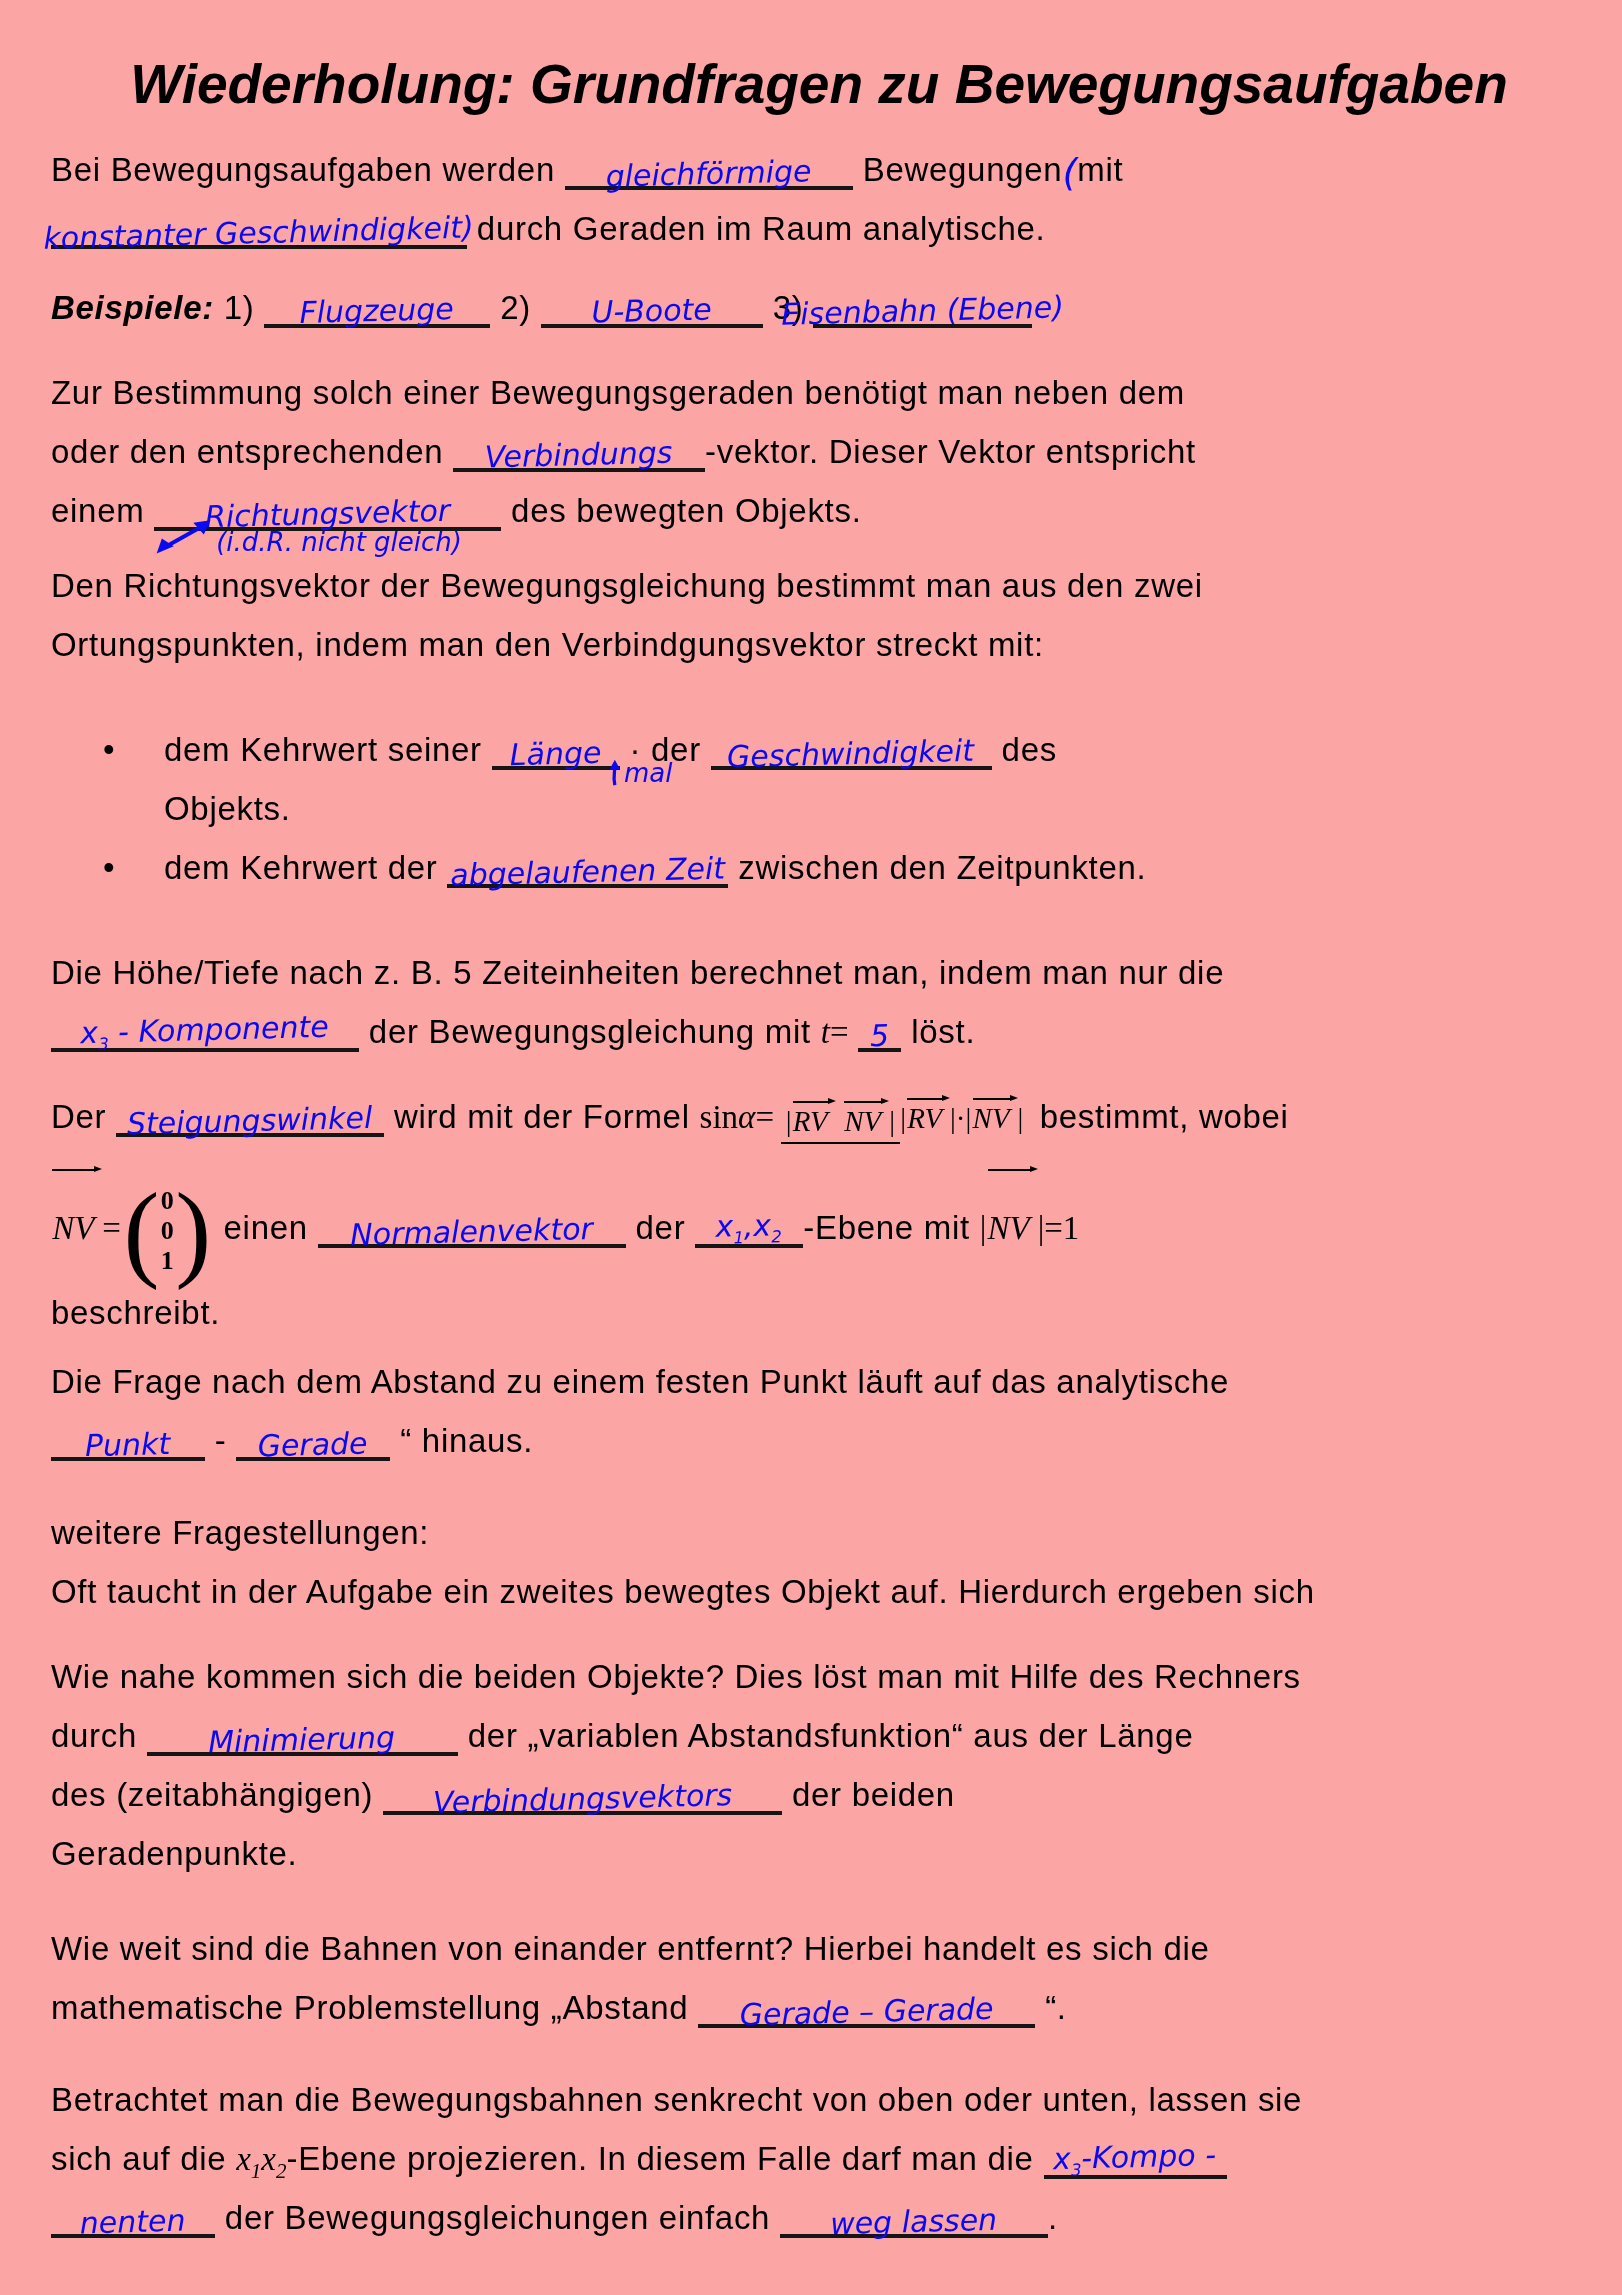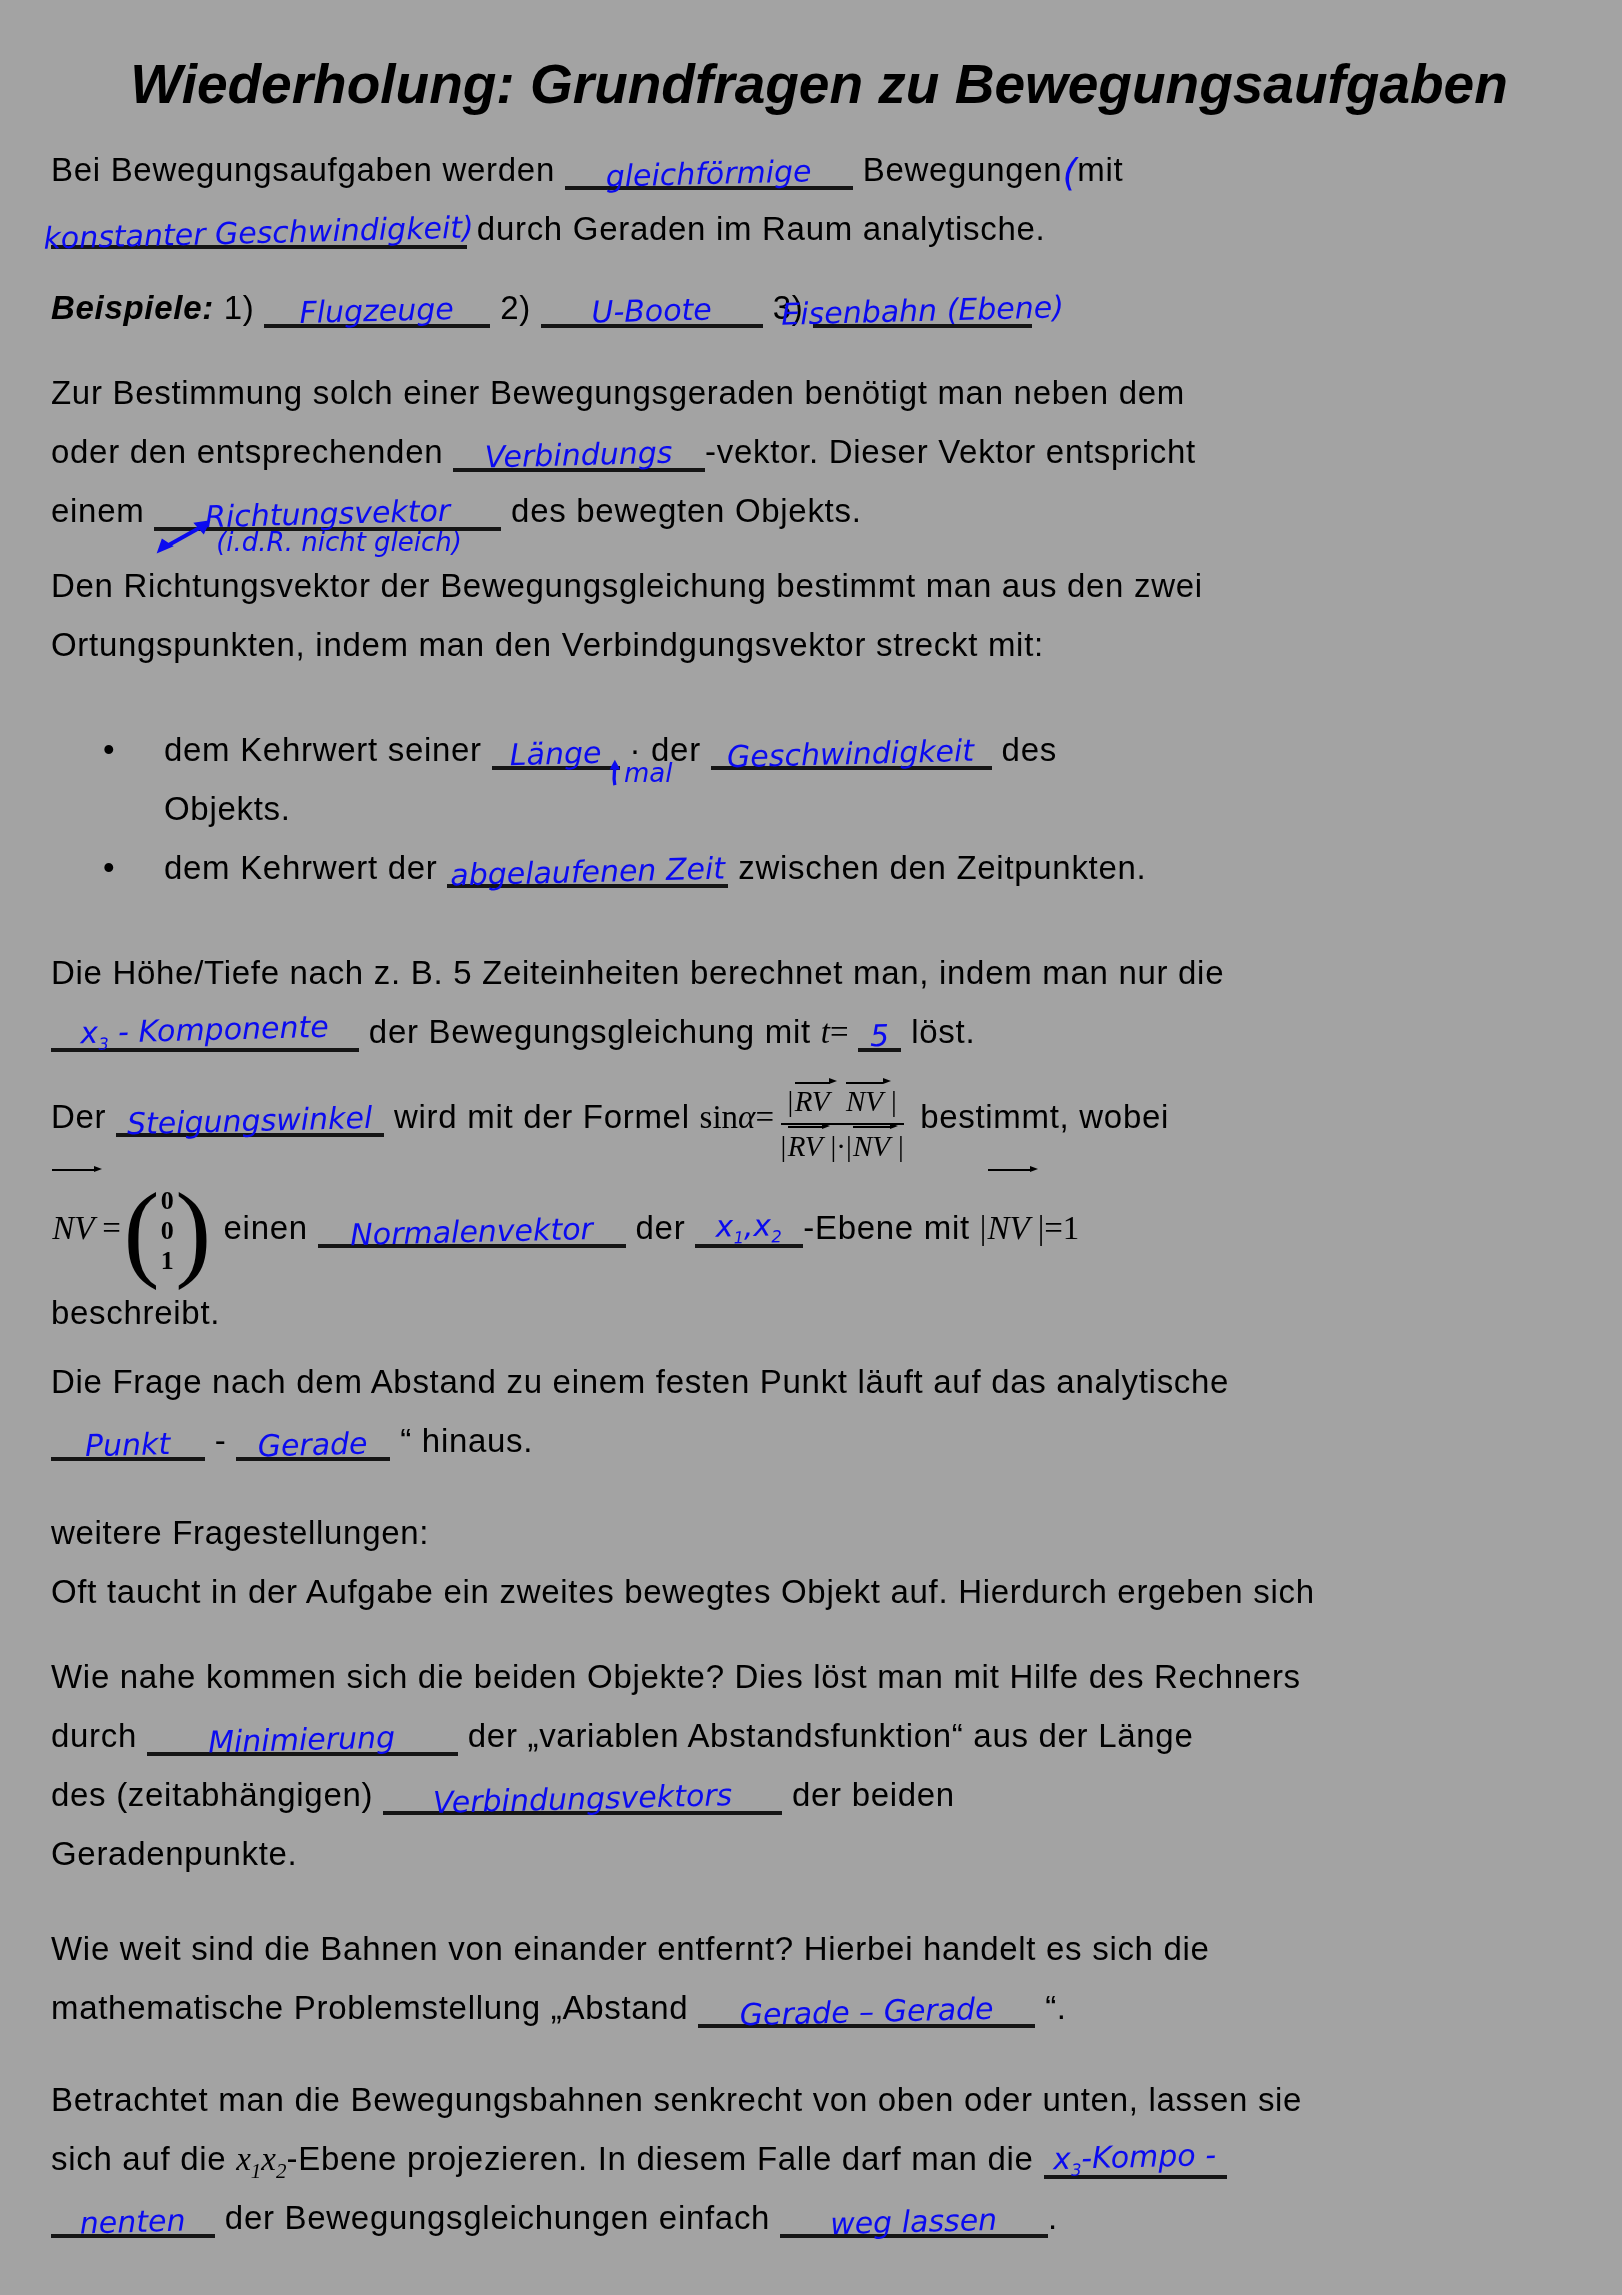--- a/index.html
+++ b/index.html
@@ -1,20 +1,20 @@
 <!DOCTYPE html>
 <html lang="de" style="--ink: #0a0af0;font-size:10.5px"><head>
 <meta charset="utf-8">
 <title>Worksheet</title>
 <style>
   :root{ --ink:#0a0af0; }
   html,body{margin:0;padding:0;background:#888;}
   .page{
     position:relative; width:1623px; height:2295px; margin:0 auto;
-    background:#a3a3a3; box-sizing:border-box; overflow:hidden;
+    background:#fca5a5; box-sizing:border-box; overflow:hidden;
     padding:52px 36px 0 51px;
     font-family:"Liberation Sans", sans-serif;
     font-size:33px; letter-spacing:0.7px; color:#000;
   }
   .title{
     height:65px; line-height:65px; text-align:center;
     font-weight:bold; font-style:italic; font-size:55px; letter-spacing:0;
   }
   .spacer{width:100%;}
   .para{margin:0;}
@@ -42,21 +42,21 @@
   .mr{font-family:"Liberation Serif", serif;}
   .mi{font-family:"Liberation Serif", serif; font-style:italic;}
   sub.ms{font-family:"Liberation Serif", serif; font-style:italic; font-size:21px; line-height:0;}
   .vec{position:relative; display:inline-block; font-style:italic; padding:5.2px 7.9px 0 1.3px; margin-top:-5.2px;}
   .vec::before{content:""; position:absolute; top:1.3px; left:1.3px; right:7.9px; border-top:2px solid #000;}
   .vec::after{
     content:""; position:absolute; top:-2px; right:0; width:0; height:0;
     border-left:8.5px solid #000; border-top:3.3px solid transparent; border-bottom:3.3px solid transparent;
   }
   .frac{
-    display:inline-flex; flex-direction:column; vertical-align:middle;
+    display:inline-flex; vertical-align:middle;
     text-align:center; margin:0 6.5px; font-size:29px; line-height:1.15;
   }
   .fr-num{border-bottom:2.6px solid #000; padding:7.9px 5.2px 3.9px;}
   .fr-den{padding-top:5.2px;}
   .cv{display:inline-flex; align-items:center; vertical-align:middle; margin:0 2.6px;}
   .cv .par{font-family:"Liberation Serif", serif; font-size:108px; line-height:98px; font-weight:400;}
   .cv .vals{
     display:inline-flex; flex-direction:column; text-align:center;
     font-family:"Liberation Serif", serif; font-weight:bold;
     font-size:26px; line-height:30px; margin:0 1.3px;

